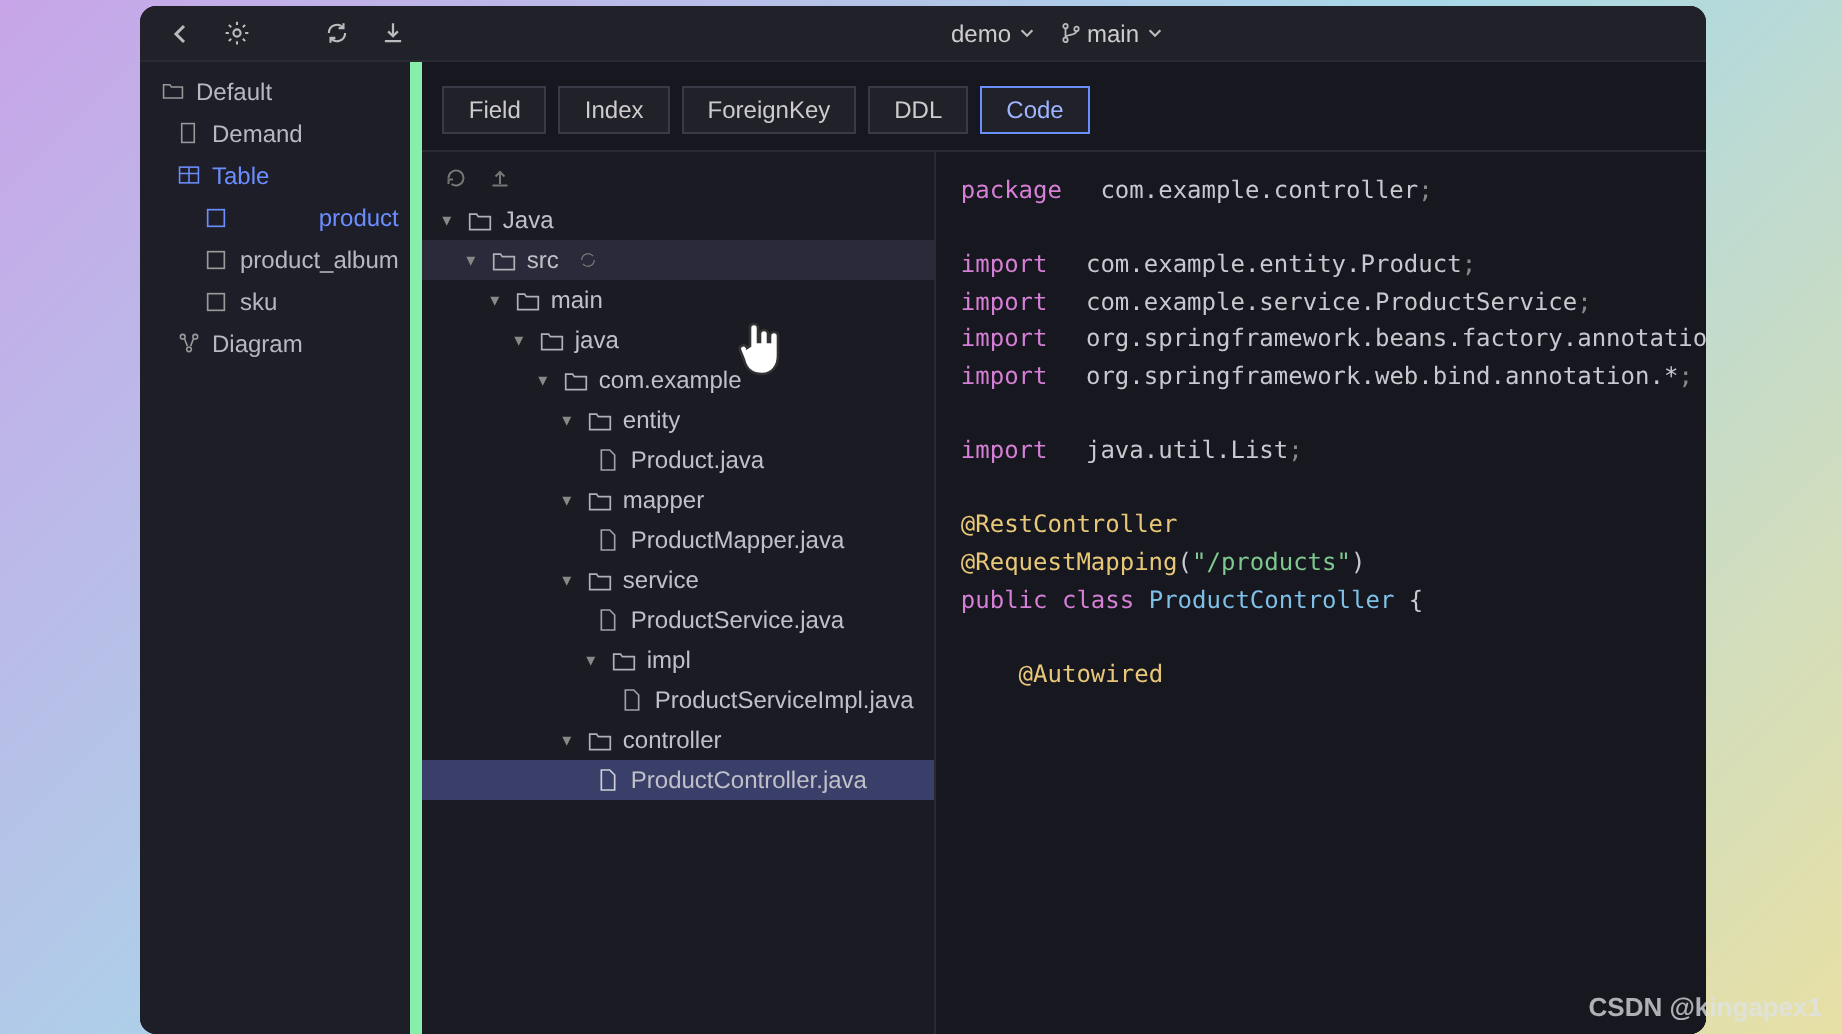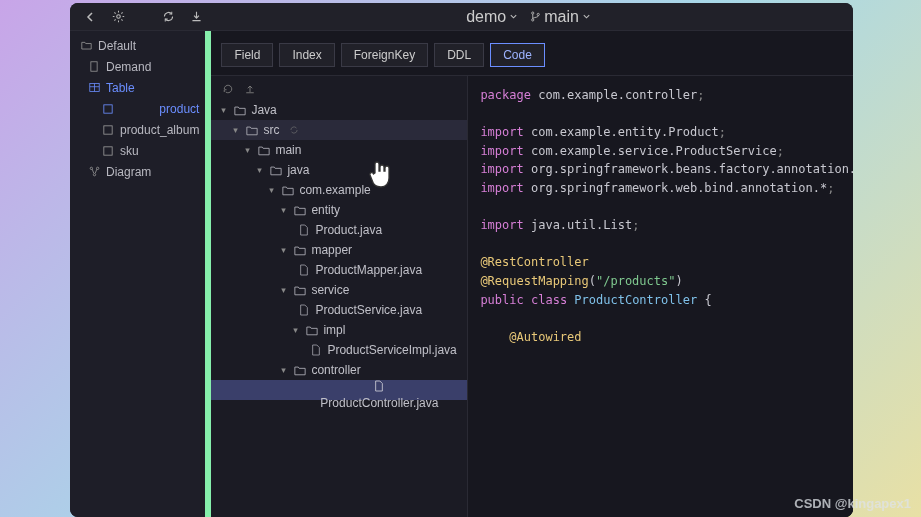--- a/index.html
+++ b/index.html
@@ -18,21 +18,21 @@
       overflow: hidden;
     }
     .titlebar {
       height: 28px; background: #212129;
       display: flex; align-items: center;
       padding: 0 10px; gap: 8px;
       border-bottom: 1px solid #2a2a34;
     }
     .tb-btn { width: 20px; height: 20px; display:flex; align-items:center; justify-content:center; color:#aaa; border-radius:4px; }
     .tb-spacer { flex: 1; }
-    .tb-center { display:flex; gap:12px; align-items:center; color:#ccc; font-size:16px; }
+    .tb-center { display:flex; gap:12px; align-items:center; color:#ccc; font-size:12px; }
     .tb-proj, .tb-branch { display:flex; align-items:center; gap:3px; }
     .body { flex:1; display:flex; }
     .sidebar {
       width: 160px; background:#1e1e28;
       border-right: 6px solid #86efac;
       padding-top: 4px;
     }
     .sb-item {
       display:flex; align-items:center; gap:6px;
       padding: 4px 6px 4px 10px; height:21px;
@@ -60,33 +60,33 @@
       background:#1b1b24; padding-top:4px;
       display:flex; flex-direction:column;
     }
     .ft-toolbar { display:flex; gap:8px; padding:2px 8px 4px 10px; color:#666; }
     .ft-ico { width:14px; height:14px; display:flex; align-items:center; justify-content:center; }
     .ft-item {
       display:flex; align-items:center; gap:4px;
       height:20px; padding-right:6px; cursor:pointer;
       color:#c0c0c8;
     }
-    .ft-item.sel { background:#3a3f6a;flex-direction:column; }
+    .ft-item.sel { background:#3a3f6a; }
     .ft-item.hov { background:#2a2a3a; }
     .ft-caret { width:12px; display:flex; justify-content:center; color:#888; font-size:9px; }
     .ft-icon { width:14px; display:flex; justify-content:center; }
     .code {
       flex:1; padding:10px 12px;
       font-family: "Consolas","Menlo",monospace;
       font-size:12px; line-height:1.55;
       color:#c8c8d0; white-space:pre; overflow:hidden;
       background:#17171f;
     }
     .kw { color:#d67fd6; }
-    .pkg { color:#c8c8d0; }
+    .pkg { color:#c8c8d0;margin-left:12px; }
     .ann { color:#e8c878; }
     .str { color:#7fc88f; }
     .typ { color:#7fc0e8; }
     .semi { color:#888; }
     .watermark {
       position:absolute; right:10px; bottom:6px;
       color:#dfe3e8; font-size:13px; opacity:.75;
       font-family: sans-serif;
       font-weight: bold;
     }

